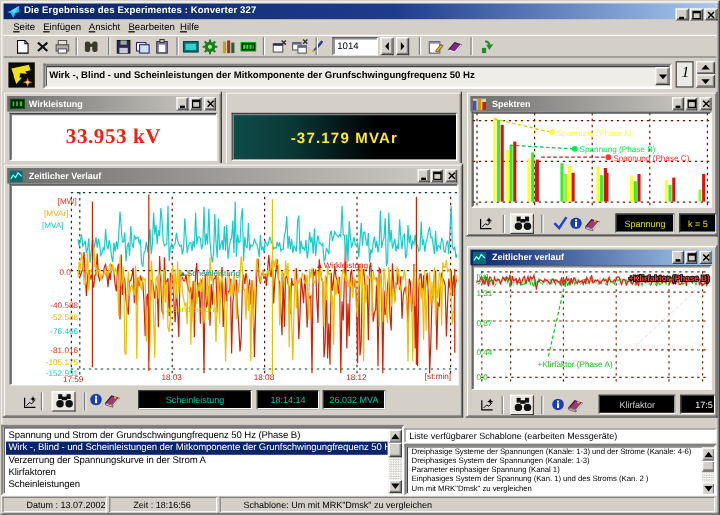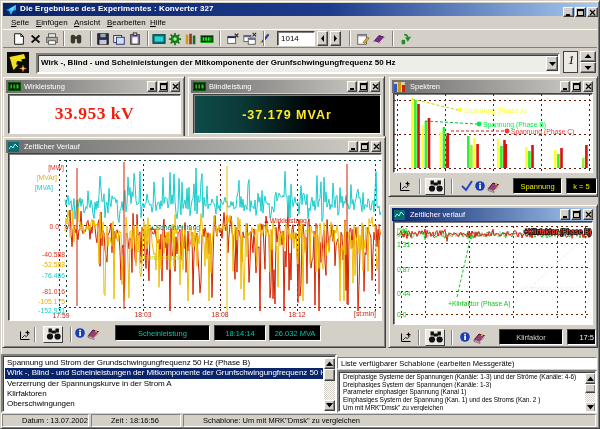--- a/index.html
+++ b/index.html
@@ -1,18 +1,18 @@
 <!DOCTYPE html>
 <html><head><meta charset="utf-8"><style>
 * { margin:0; padding:0; box-sizing:border-box; }
 html,body { width:600px; height:429px; overflow:hidden; }
 body { font-family:"Liberation Sans",sans-serif; background:#d4d0c8; position:relative; font-size:8px; color:#000; }
 .abs { position:absolute; }
 .panel { position:absolute; background:#d4d0c8; border:1px solid; border-color:#d4d0c8 #404040 #404040 #d4d0c8; box-shadow: inset 1px 1px 0 #fff, inset -1px -1px 0 #808080; }
-.ptitle { position:absolute; left:3px; top:3px; right:3px; height:13px; color:#fff; font-size:7.5px; font-weight:normal; line-height:13px; overflow:hidden; }
+.ptitle { position:absolute; left:3px; top:3px; right:3px; height:13px; color:#fff; font-size:7.5px; font-weight:bold; line-height:13px; overflow:hidden; }
 .ptitle.inactive { background:linear-gradient(90deg,#6e6e6e,#d2cfc8); }
 .ptitle.active { background:linear-gradient(90deg,#0a246a,#a6caf0); }
 .tbtn { position:absolute; top:1px; width:10px; height:11px; background:#d4d0c8; border:1px solid; border-color:#fff #404040 #404040 #fff; box-shadow:inset -1px -1px 0 #808080; }
 .tbtn svg { position:absolute; left:0; top:0; }
 .sunkb { position:absolute; background:#ffffff; border:1px solid; border-color:#404040 #fff #fff #404040; box-shadow: inset 1px 1px 0 #808080; }
 .led { position:absolute; background:#000; border:1px solid; border-color:#404040 #fff #fff #404040; text-align:center; overflow:hidden; }
 .vsep { position:absolute; width:2px; border-left:1px solid #808080; border-right:1px solid #fff; }
 .menu span { margin-right:0; }
 .statseg { position:absolute; height:13px; border:1px solid; border-color:#808080 #fff #fff #808080; font-size:7.5px; line-height:12px; padding-left:19px; overflow:hidden; white-space:nowrap; }
 .lrow { white-space:nowrap; overflow:hidden; padding-left:2px; }
@@ -201,45 +201,20 @@
         <svg width="9" height="9" style="position:absolute;left:0;top:0">
           <path d="M2 2l5 5M7 2l-5 5" stroke="#000" stroke-width="1.2"></path>
         </svg>
       </div>
     </div>
 <div class="sunkb" style="left:5px;top:17px;width:173px;height:40px">
       <div class="abs" style="left:0;top:8px;width:100%;text-align:center;font-family:'Liberation Serif',serif;font-weight:bold;font-size:17.5px;color:#f21f10;letter-spacing:.5px">33.953 kV</div>
     </div>
 </div>
 <div class="panel" style="left:187px;top:76px;width:198px;height:62px">
-<div class="ptitle inactive">
-      <svg width="13" height="9" style="position:absolute;left:2px;top:2px">
-        <rect x=".5" y=".5" width="12" height="8" fill="#081c06" stroke="#0a5a0a"></rect>
-        <rect x="2.5" y="2.5" width="1.4" height="4" fill="#2ec82e"></rect>
-        <rect x="5.5" y="2.5" width="1.4" height="4" fill="#2ec82e"></rect>
-        <rect x="8.5" y="2.5" width="2" height="4" fill="#2ec82e"></rect>
-      </svg>
-      <span style="position:absolute;left:18px">Blindleistung</span>
-      <div class="tbtn" style="right:24px">
-        <svg width="9" height="9" style="position:absolute;left:0;top:0">
-          <rect x="2" y="6" width="4" height="2" fill="#000"></rect>
-        </svg>
-      </div>
-      <div class="tbtn" style="right:13px">
-        <svg width="9" height="9" style="position:absolute;left:0;top:0">
-          <rect x="1.5" y="1.5" width="6" height="6" fill="none" stroke="#000"></rect>
-          <rect x="1.5" y="1.5" width="6" height="1.6" fill="#000"></rect>
-        </svg>
-      </div>
-      <div class="tbtn" style="right:1px">
-        <svg width="9" height="9" style="position:absolute;left:0;top:0">
-          <path d="M2 2l5 5M7 2l-5 5" stroke="#000" stroke-width="1.2"></path>
-        </svg>
-      </div>
-    </div>
 <div class="sunkb" style="left:5px;top:17px;width:188px;height:40px;background:linear-gradient(90deg,#0f4c4a,#0a3a38 25%,#000 65%)">
       <div class="abs" style="left:0;top:13px;width:100%;text-align:center;font-weight:bold;font-size:12.5px;color:#ffe92a;letter-spacing:1px">-37.179 MVAr</div>
     </div>
 </div>
 <div class="panel" style="left:388px;top:76px;width:210px;height:121px">
 <div class="ptitle inactive">
       <svg width="11" height="10" style="position:absolute;left:2px;top:2px">
         <rect width="11" height="10" fill="#d4d0c8"></rect>
         <rect x="0" y="2" width="3" height="8" fill="#3355cc"></rect>
         <rect x="4" y="0" width="3" height="10" fill="#cc9900"></rect>
@@ -530,21 +505,21 @@
       </svg></div>
 <div class="led" style="left:110px;top:124px;width:64px;height:16px;color:#d0d0d0;font-size:7.5px;line-height:15px">Klirfaktor</div>
 <div class="led" style="left:178px;top:124px;width:29px;height:16px;color:#f0f0f0;font-size:7.5px;line-height:15px;text-align:right;padding-right:1px">17:5</div>
 </div>
 <div class="abs" style="left:1px;top:354px;width:336px;height:59px;background:#fff;border:2px solid;border-color:#808080 #fff #fff #808080;box-shadow:inset 1px 1px 0 #404040">
 <div class="abs" style="left:2px;top:2px;width:318px;font-size:8px;letter-spacing:-0.08px">
 <div class="lrow" style="height:10.3px;line-height:10.3px;">Spannung und Strom der Grundschwingungfrequenz 50 Hz (Phase B)</div>
 <div class="lrow" style="height:10.3px;line-height:10.3px;background:#0a246a;color:#fff;">Wirk -, Blind - und Scheinleistungen der Mitkomponente der Grunfschwingungfrequenz 50 H</div>
 <div class="lrow" style="height:10.3px;line-height:10.3px;">Verzerrung der Spannungskurve in der Strom A</div>
 <div class="lrow" style="height:10.3px;line-height:10.3px;">Klirfaktoren</div>
-<div class="lrow" style="height:10.3px;line-height:10.3px;">Oberschwingungen</div>
+<div class="lrow" style="height:10.3px;line-height:10.3px;">Scheinleistungen</div>
 </div>
 <div class="abs" style="left:321px;top:2px;width:11px;height:53px;background:#efede7;background-image:conic-gradient(#fff 25%, #d4d0c8 0 50%, #fff 0 75%, #d4d0c8 0);background-size:2px 2px">
       <div class="sbbtn" style="left:0;top:0"><svg width="9" height="9">
           <path d="M4.5 2.5L8 7H1z" fill="#000"></path>
         </svg></div>
       <div class="abs" style="left:0;top:11px;width:11px;height:12px;background:#d4d0c8;border:1px solid;border-color:#fff #404040 #404040 #fff;box-shadow:inset -1px -1px 0 #808080"></div>
       <div class="sbbtn" style="left:0;top:42px"><svg width="9" height="9">
           <path d="M4.5 6.5L1 2h7z" fill="#000"></path>
         </svg></div>
     </div>

